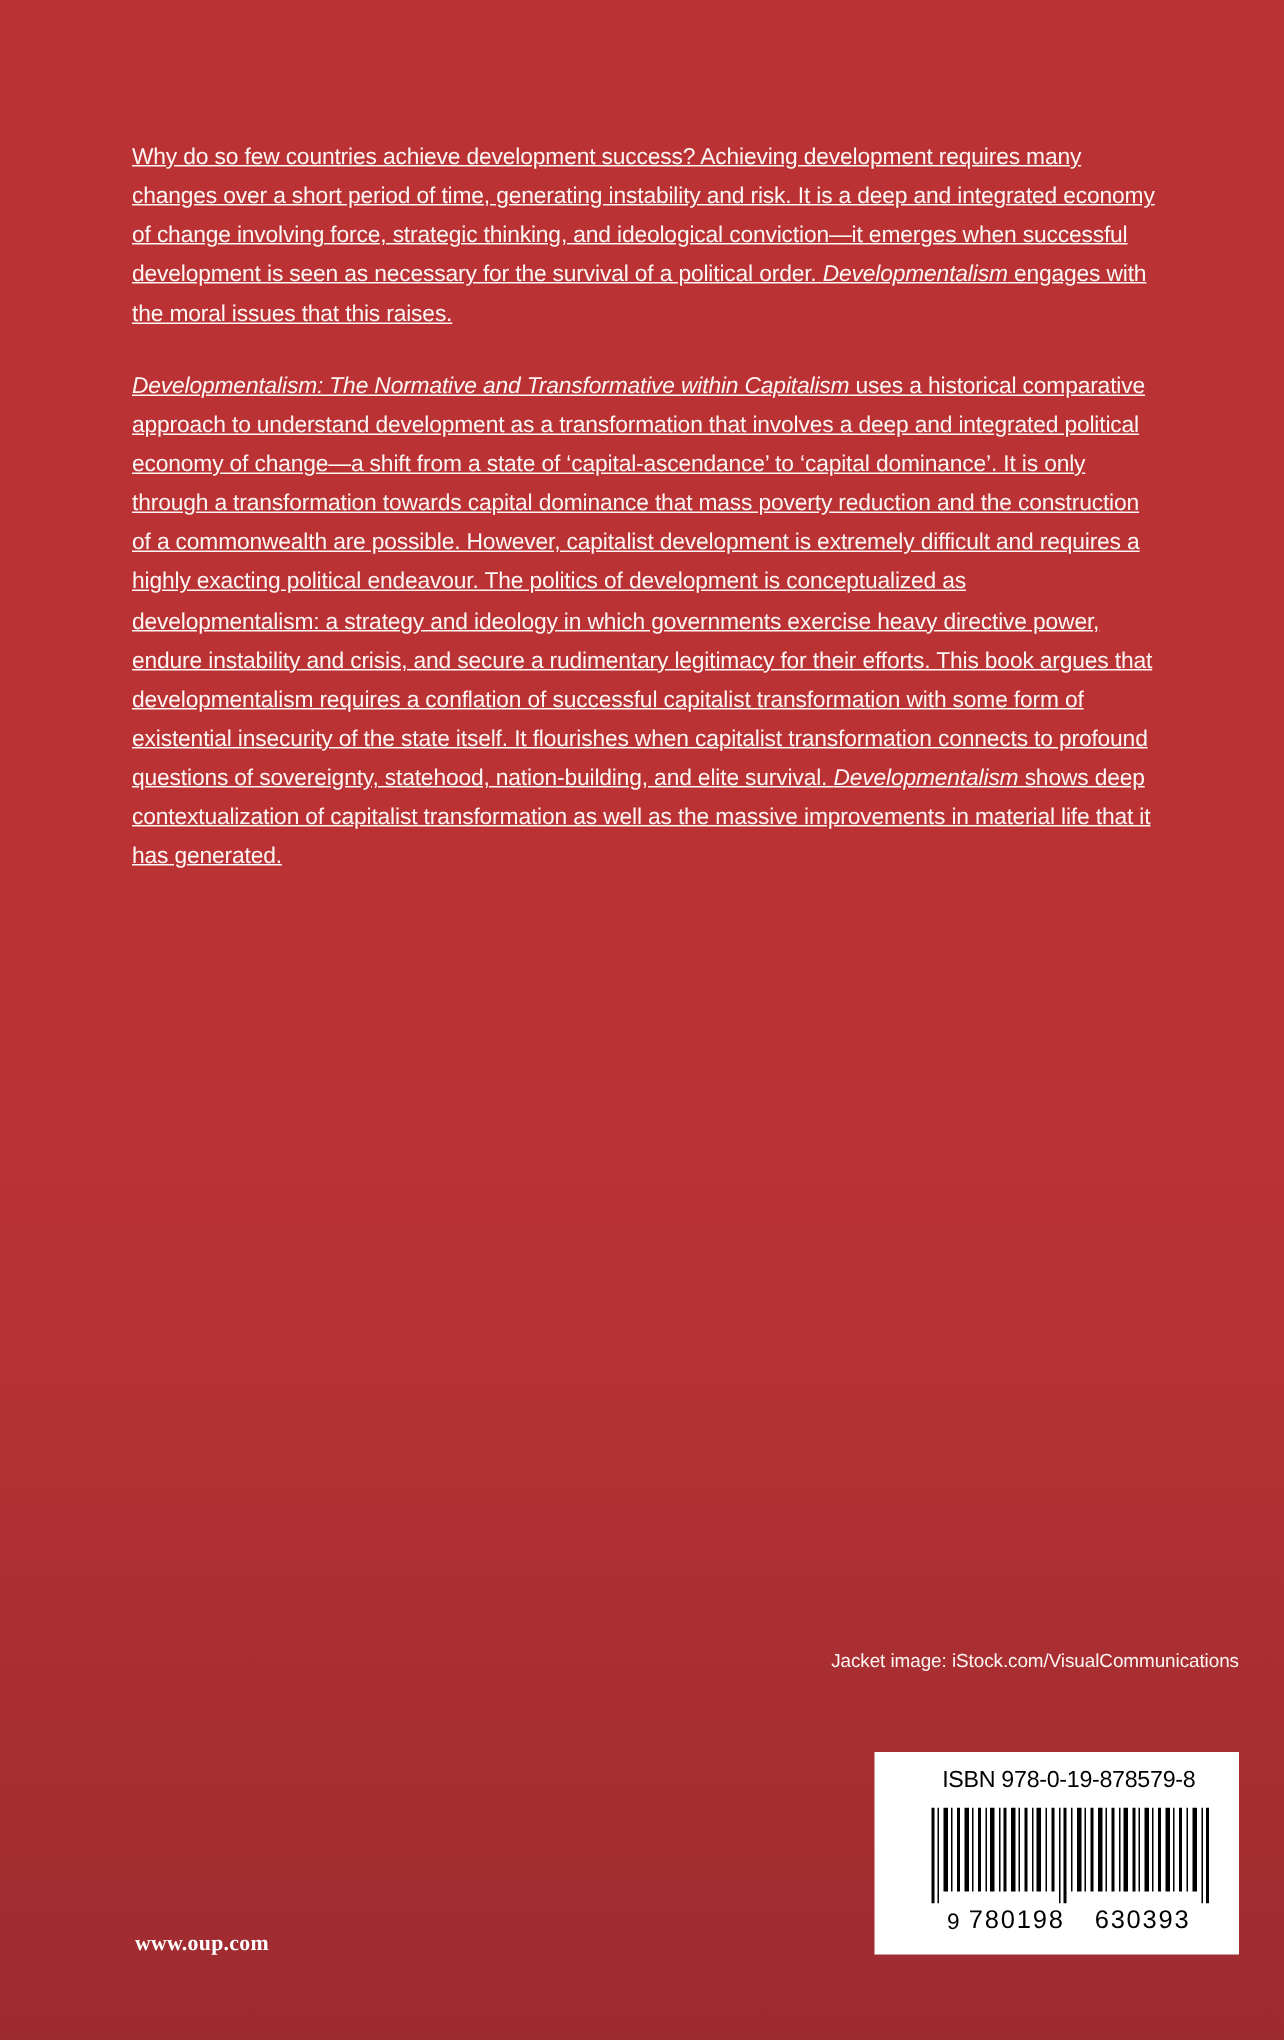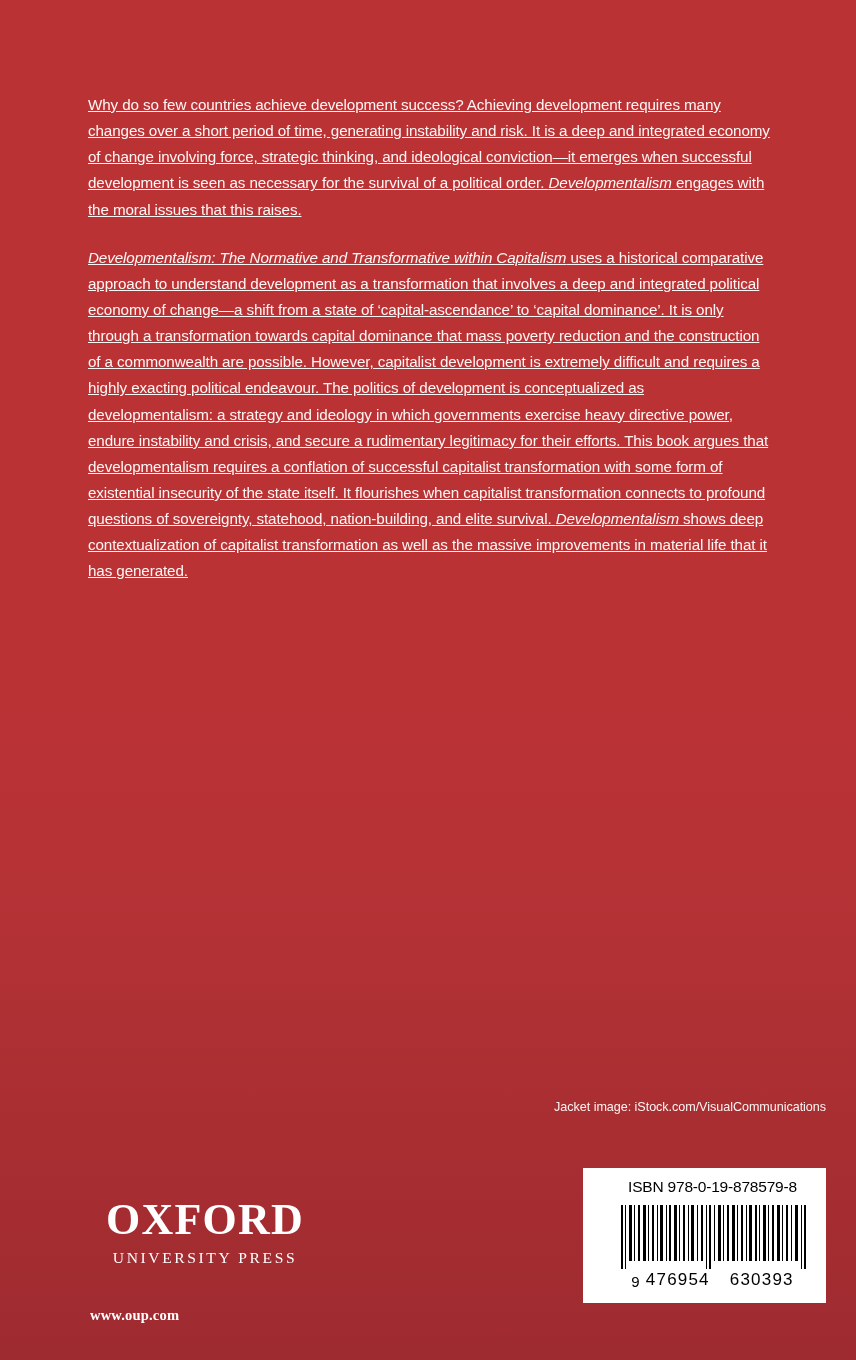--- a/index.html
+++ b/index.html
@@ -71,21 +71,20 @@
   }
   .oup-url {
     position: absolute;
     left: 90px;
     top: 1288px;
     font-size: 14.5px;
     font-weight: bold;
     color: #ffffff;
     font-family: "Liberation Serif", serif;
     letter-spacing: 0.2px;
-    margin-top: 19px;
   }
   .isbn-block {
     position: absolute;
     left: 583px;
     top: 1168px;
     width: 243px;
     height: 135px;
     background: #ffffff;
     color: #000000;
     box-sizing: border-box;
@@ -128,24 +127,20 @@
 <div class="cover">
 
   <div class="blurb">
     <p class="para"><span>Why do so few countries achieve development success? Achieving development requires many changes over a short period of time, generating instability and risk. It is a deep and integrated economy of change involving force, strategic thinking, and ideological conviction—it emerges when successful development is seen as necessary for the survival of a political order. </span><em>Developmentalism</em><span> engages with the moral issues that this raises.</span></p>
 
     <p class="para"><em>Developmentalism: The Normative and Transformative within Capitalism</em><span> uses a historical comparative approach to understand development as a transformation that involves a deep and integrated political economy of change—a shift from a state of ‘capital-ascendance’ to ‘capital dominance’. It is only through a transformation towards capital dominance that mass poverty reduction and the construction of a commonwealth are possible. However, capitalist development is extremely difficult and requires a highly exacting political endeavour. The politics of development is conceptualized as developmentalism: a strategy and ideology in which governments exercise heavy directive power, endure instability and crisis, and secure a rudimentary legitimacy for their efforts. This book argues that developmentalism requires a conflation of successful capitalist transformation with some form of existential insecurity of the state itself. It flourishes when capitalist transformation connects to profound questions of sovereignty, statehood, nation-building, and elite survival. </span><em>Developmentalism</em><span> shows deep contextualization of capitalist transformation as well as the massive improvements in material life that it has generated.</span></p>
   </div>
 
   <div class="footer-credit">Jacket image: iStock.com/VisualCommunications</div>
 
-  <div class="oxford-logo">
-    <div class="oxford-word">OXFORD</div>
-    <div class="oxford-sub">UNIVERSITY PRESS</div>
-  </div>
 
   <div class="oup-url">www.oup.com</div>
 
   <div class="isbn-block">
     <div class="isbn-text">ISBN 978-0-19-878579-8</div>
     <svg class="barcode" viewBox="0 0 188 64" preserveAspectRatio="none">
       <g fill="#000">
         <rect x="2" y="0" width="2" height="64"></rect>
         <rect x="6" y="0" width="1" height="64"></rect>
         <rect x="10" y="0" width="3" height="56"></rect>
@@ -185,18 +180,18 @@
         <rect x="163" y="0" width="1" height="56"></rect>
         <rect x="167" y="0" width="2" height="56"></rect>
         <rect x="172" y="0" width="1" height="56"></rect>
         <rect x="176" y="0" width="3" height="56"></rect>
         <rect x="182" y="0" width="1" height="64"></rect>
         <rect x="185" y="0" width="2" height="64"></rect>
       </g>
     </svg>
     <div class="barcode-digits">
       <span class="bd-lead">9</span>
-      <span class="bd-left">476954</span>
+      <span class="bd-left">780198</span>
       <span>630393</span>
     </div>
   </div>
 
 </div>
 
 </body></html>

